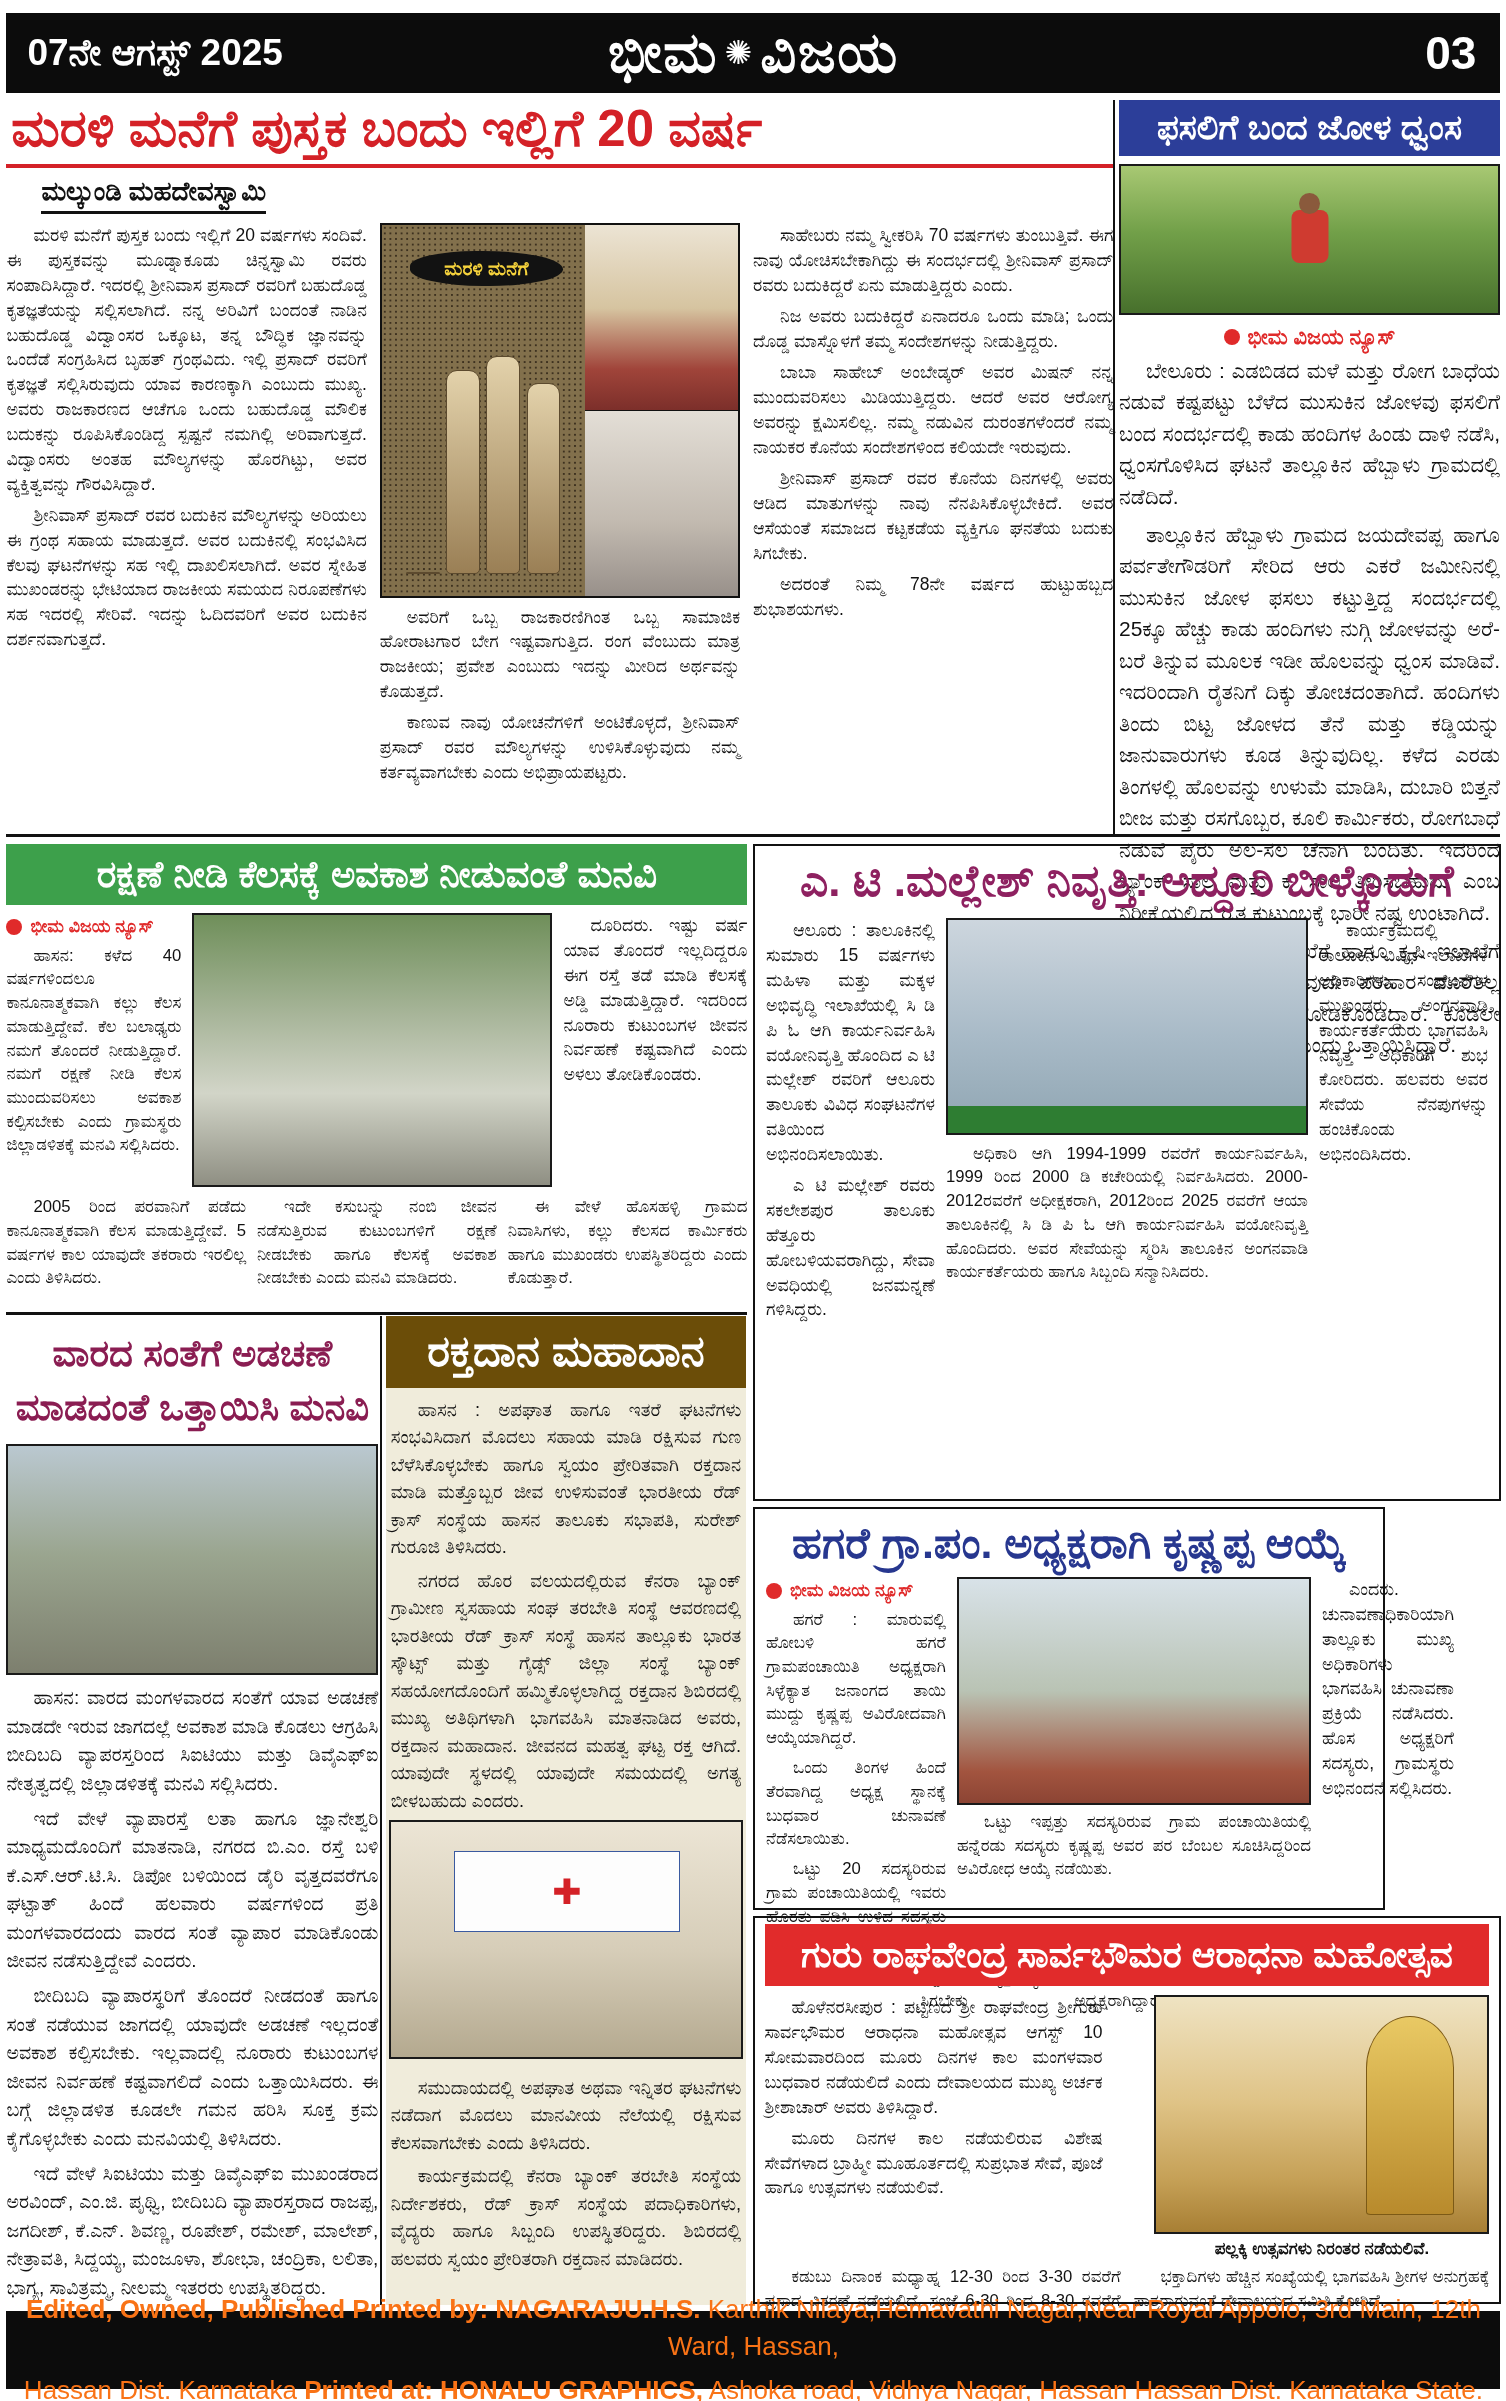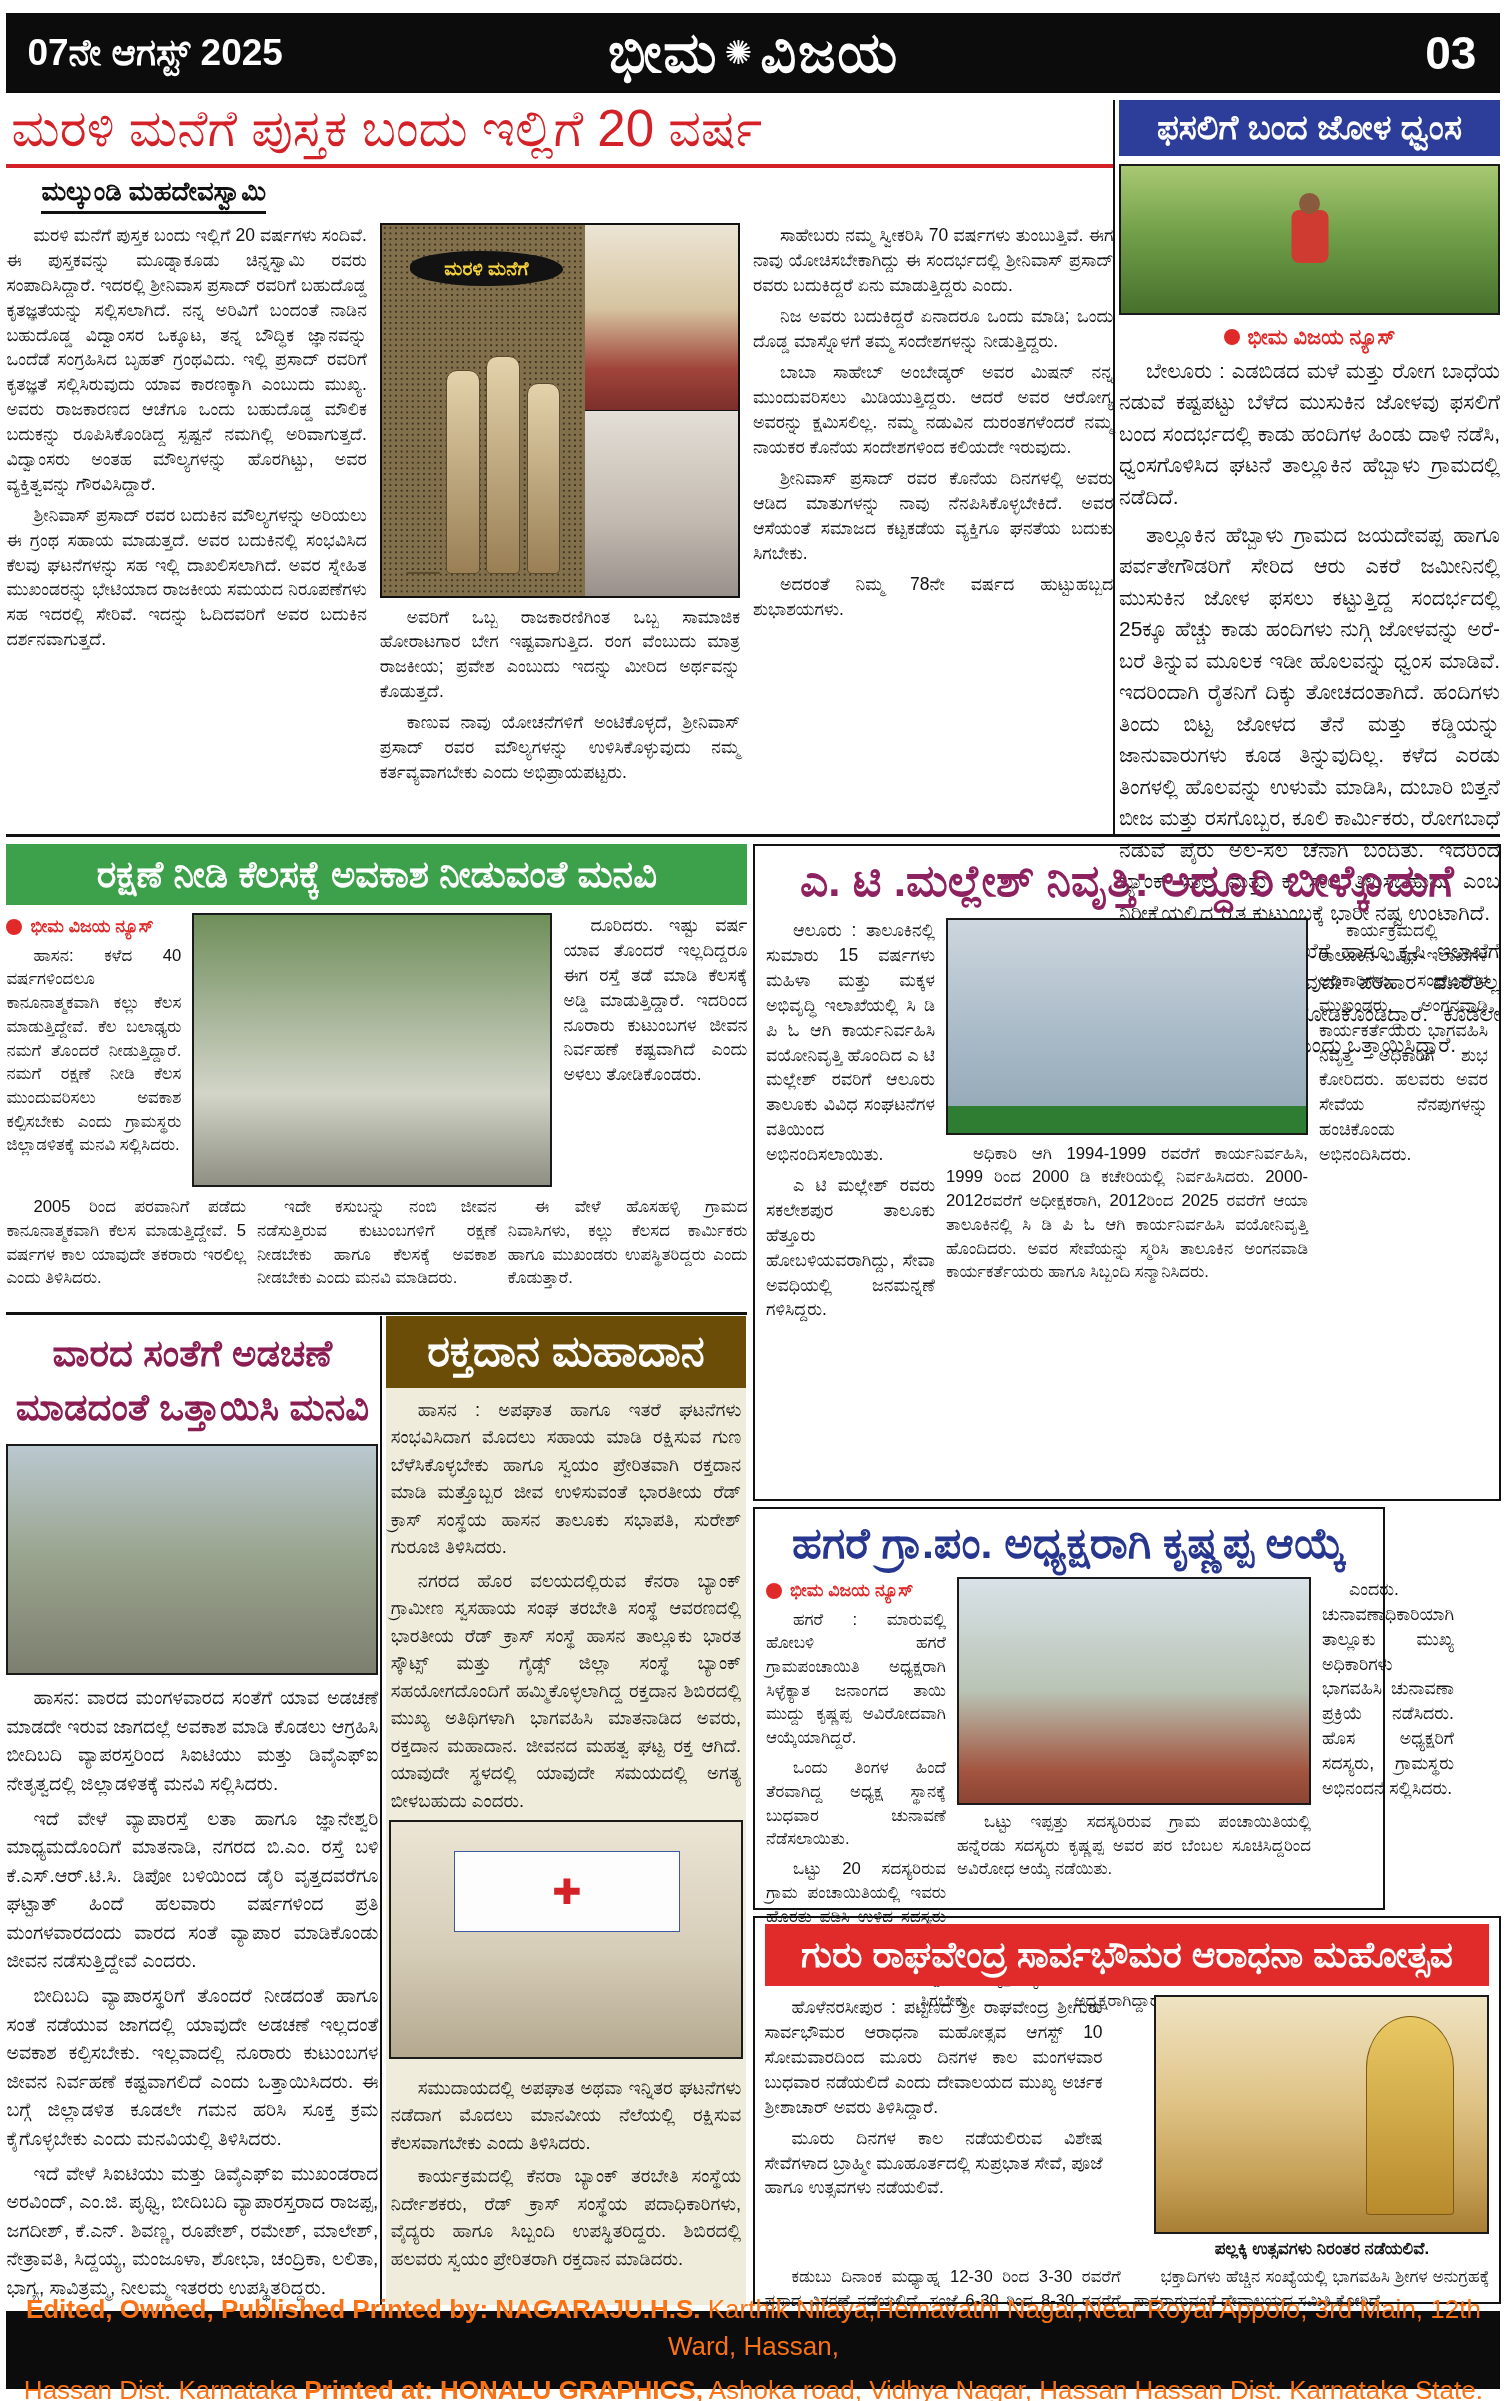--- a/index.html
+++ b/index.html
@@ -15,21 +15,21 @@
   .hdr-page{margin-left:auto;margin-right:24px;font-size:46px;font-weight:bold;}
   
   .col-text{font-size:17.5px;line-height:1.42;text-align:justify;}
   .col-text p{margin:0 0 6.4px 0;text-indent:27px;}
   .byline{display:flex;align-items:center;gap:8px;font-weight:bold;color:#e02a2a;font-size:21px;margin:3.2px 0 6.4px 0;}
   .byline .dot{width:16px;height:16px;border-radius:50%;background:#e02a2a;flex:0 0 auto;}
   .photo{border:2.4px solid #1a1a1a;box-sizing:border-box;position:relative;overflow:hidden;}
   .divider{position:absolute;background:#111;}
   
   .main-article{position:absolute;left:6.4px;top:100px;width:1107px;height:734px;}
-  .main-headline{color:#d42127;font-size:51px;font-weight:normal;line-height:1.06;padding:1.6px 4.8px 8px 4.8px;
+  .main-headline{color:#d42127;font-size:51px;font-weight:bold;line-height:1.06;padding:1.6px 4.8px 8px 4.8px;
                  border-bottom:4.8px solid #d42127;}
   .main-byline{font-size:26px;font-weight:bold;margin:8px 0 4px 35px;display:inline-block;
                border-bottom:3.2px solid #111;padding-bottom:4.8px;}
   .main-cols{display:flex;gap:12.8px;margin-top:4.8px;}
   .main-col{flex:1 1 0;}
   .collage{height:375px;border:2.4px solid #111;display:grid;grid-template-columns:57% 43%;grid-template-rows:1fr 1fr;box-sizing:border-box;}
   .book-cover{grid-row:1/3;position:relative;background-color:#82704c;
               background-image:radial-gradient(#3d311f 1px,transparent 1px);background-size:5.6px 5.6px;}
   .book-blob{position:absolute;left:14%;top:7%;width:72%;padding:6.4px 3.2px;background:#121212;border-radius:45% 55% 50% 50%;
              color:#f5d23c;font-size:19px;font-weight:bold;text-align:center;}

